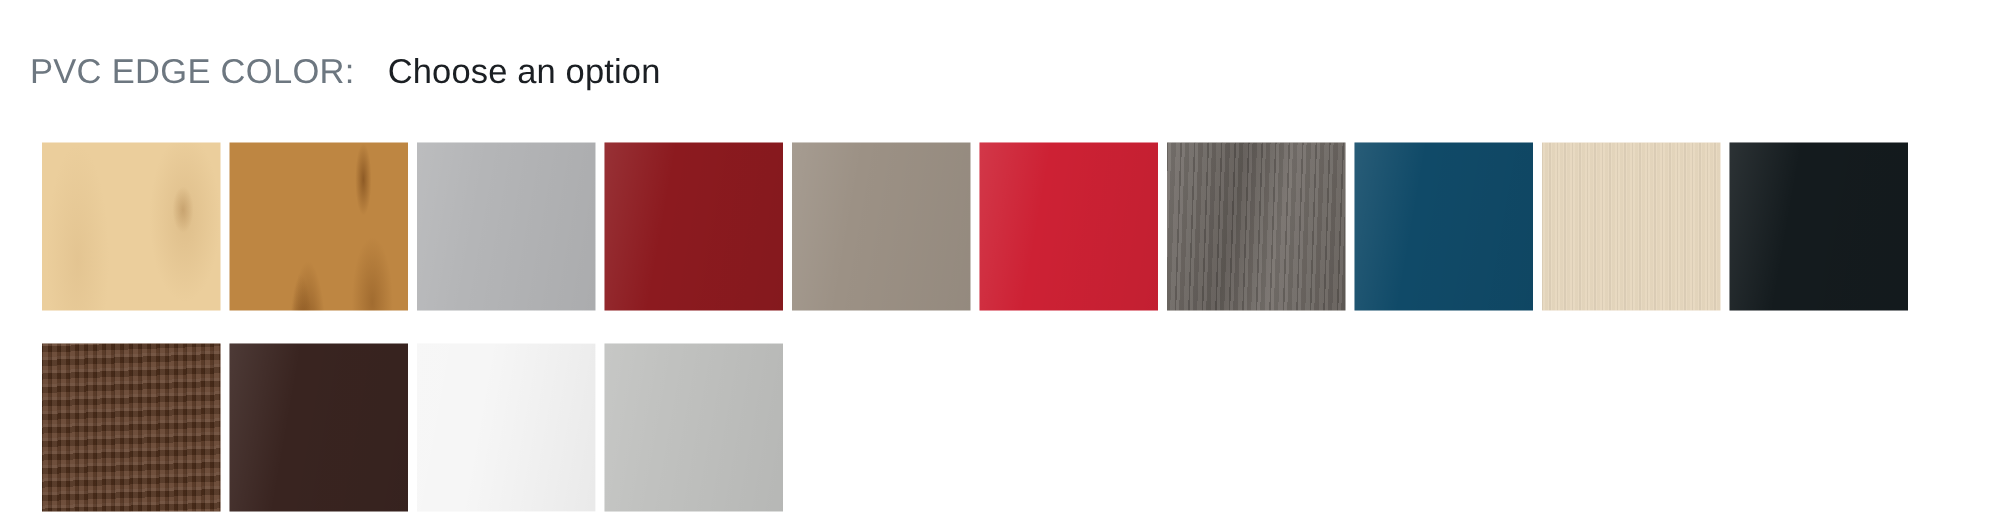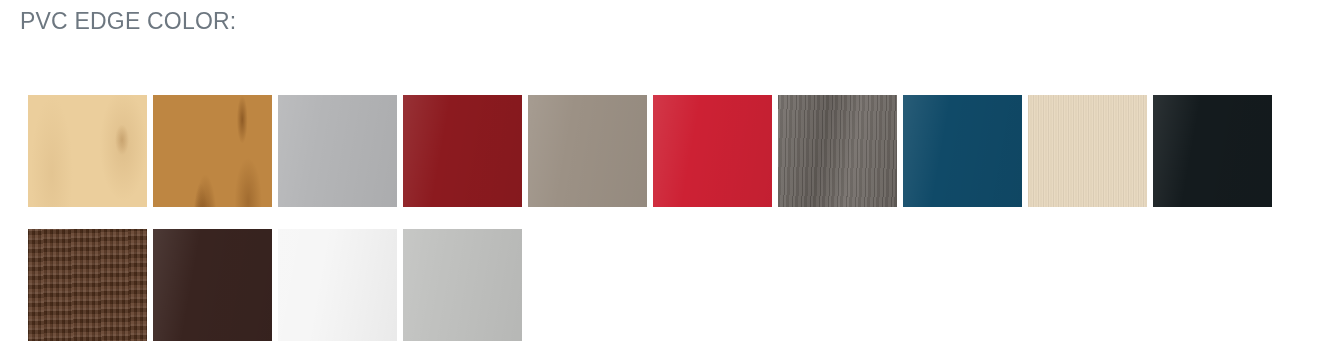--- a/index.html
+++ b/index.html
@@ -11,21 +11,21 @@
     width: 1334px;
     height: 350px;
     font-family: "Liberation Sans", sans-serif;
     overflow: hidden;
     position: relative;
   }
 
   .attribute-row {
     position: absolute;
     left: 20px;
-    top: 8px;
+    top: 34px;
     display: flex;
     align-items: center;
     white-space: nowrap;
   }
   .attr-label {
     font-size: 23px;
     font-weight: 400;
     color: #6d7780;
     letter-spacing: 0.2px;
   }
@@ -138,20 +138,21 @@
         rgba(255,255,255,0.10) 0%,
         rgba(255,255,255,0.0) 35%,
         rgba(0,0,0,0.05) 100%);
   }
 </style>
 </head>
 <body>
 
 <div class="attribute-row">
   <span class="attr-label">PVC EDGE COLOR:</span>
+  <span class="attr-value">Choose an option</span>
 </div>
 
 <div class="swatch-grid" id="swatch-grid">
     <button class="swatch" style="background-color: rgb(235, 206, 156);">
       <span class="tex cloud grain-fine"></span>
     </button>
     <button class="swatch" style="background-color: rgb(190, 134, 66);">
       <span class="tex cathedral grain-fine"></span>
     </button>
     <button class="swatch" style="background-color: rgb(180, 181, 183);">

